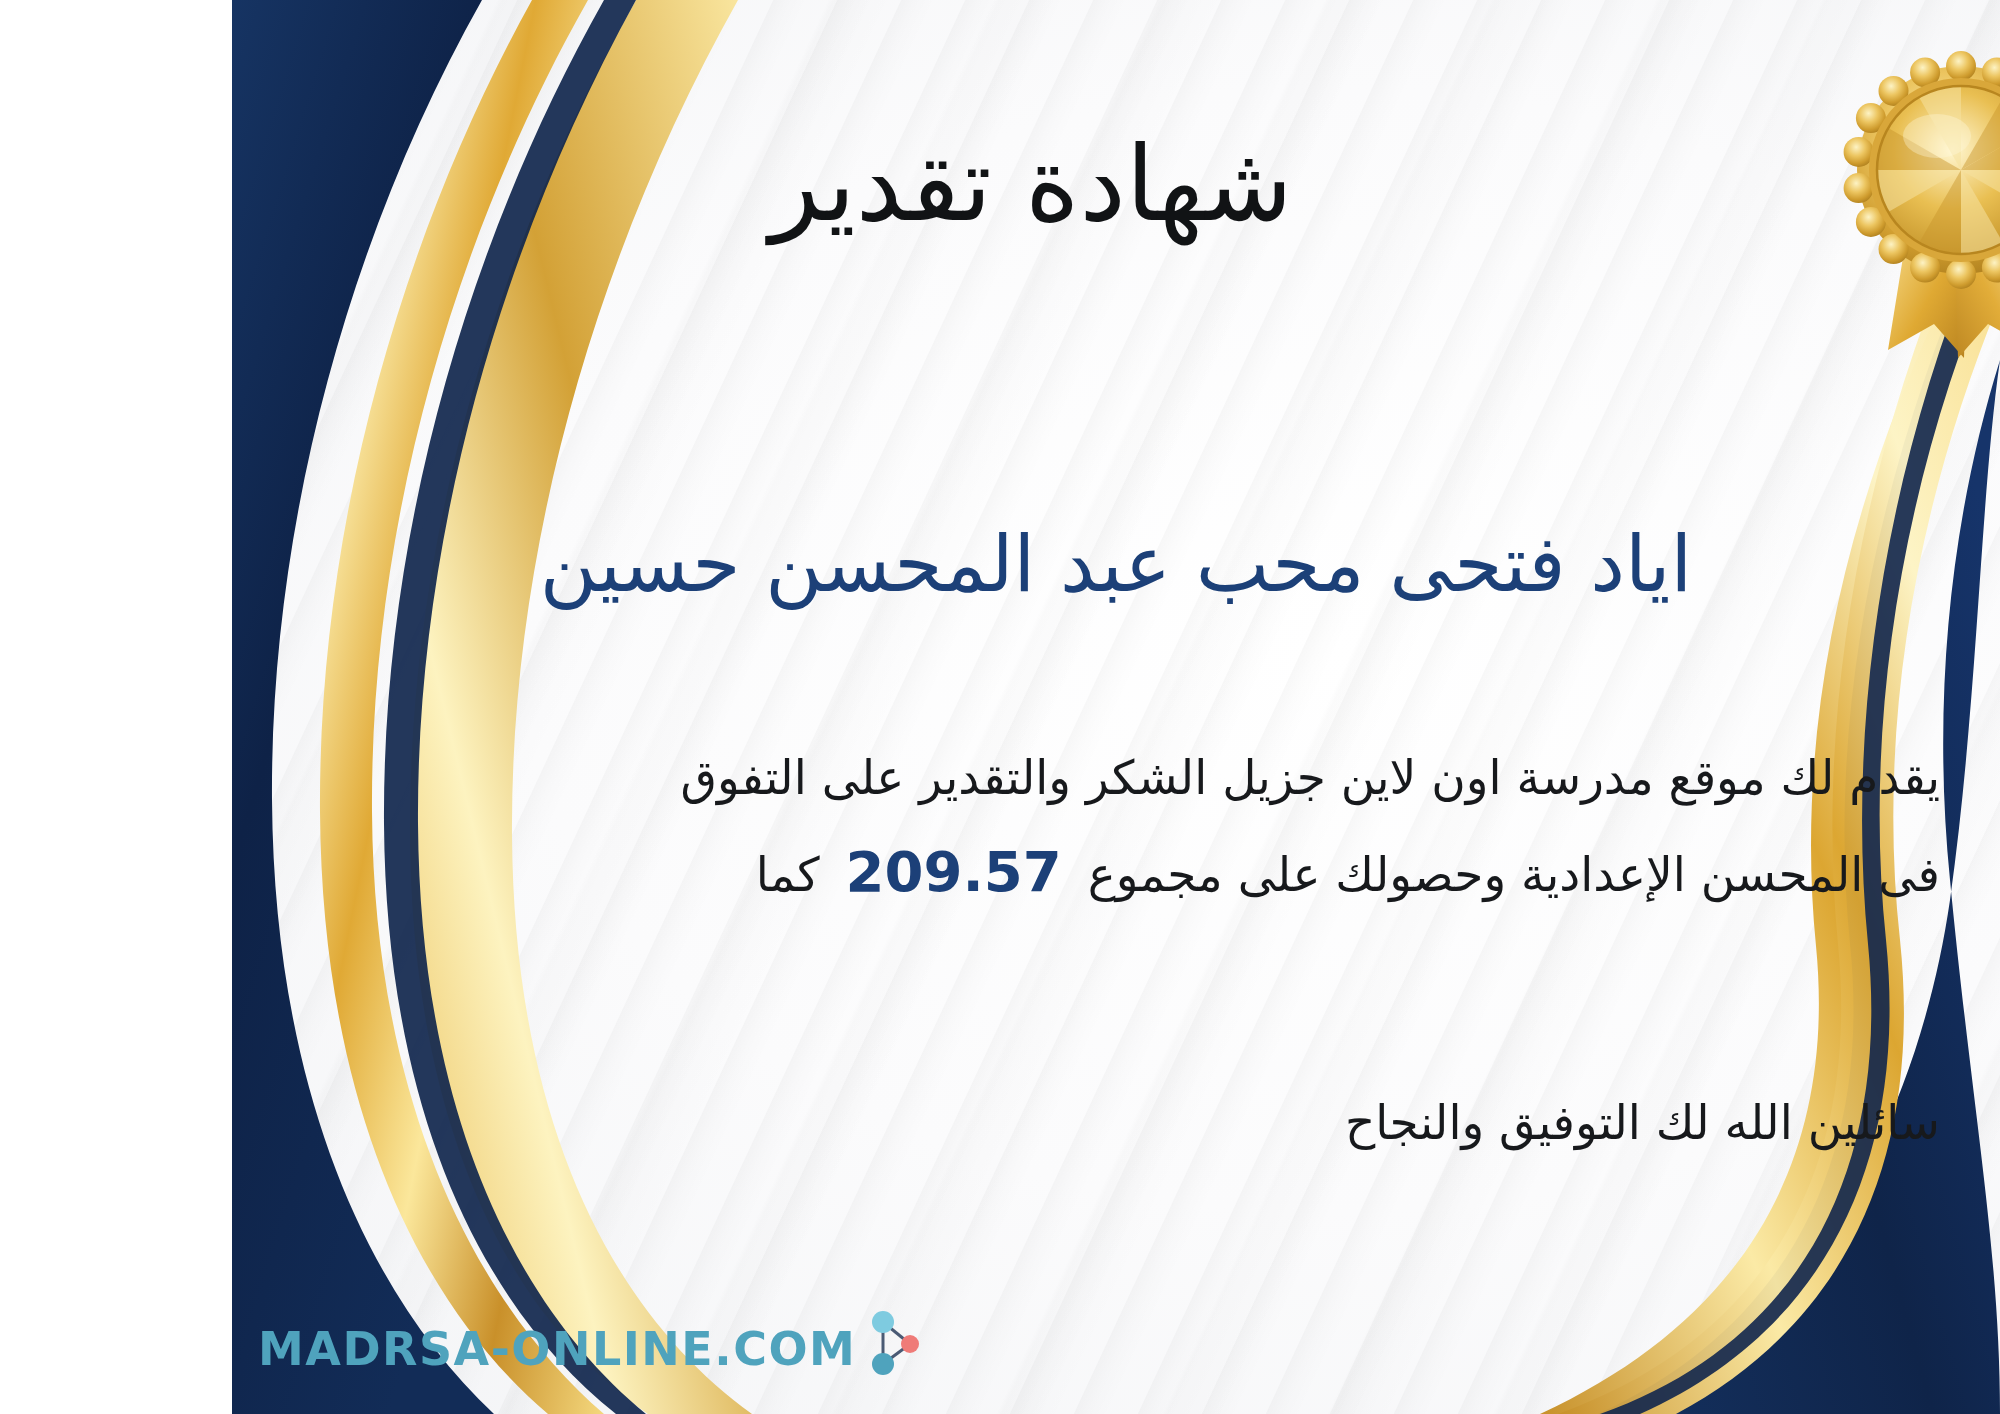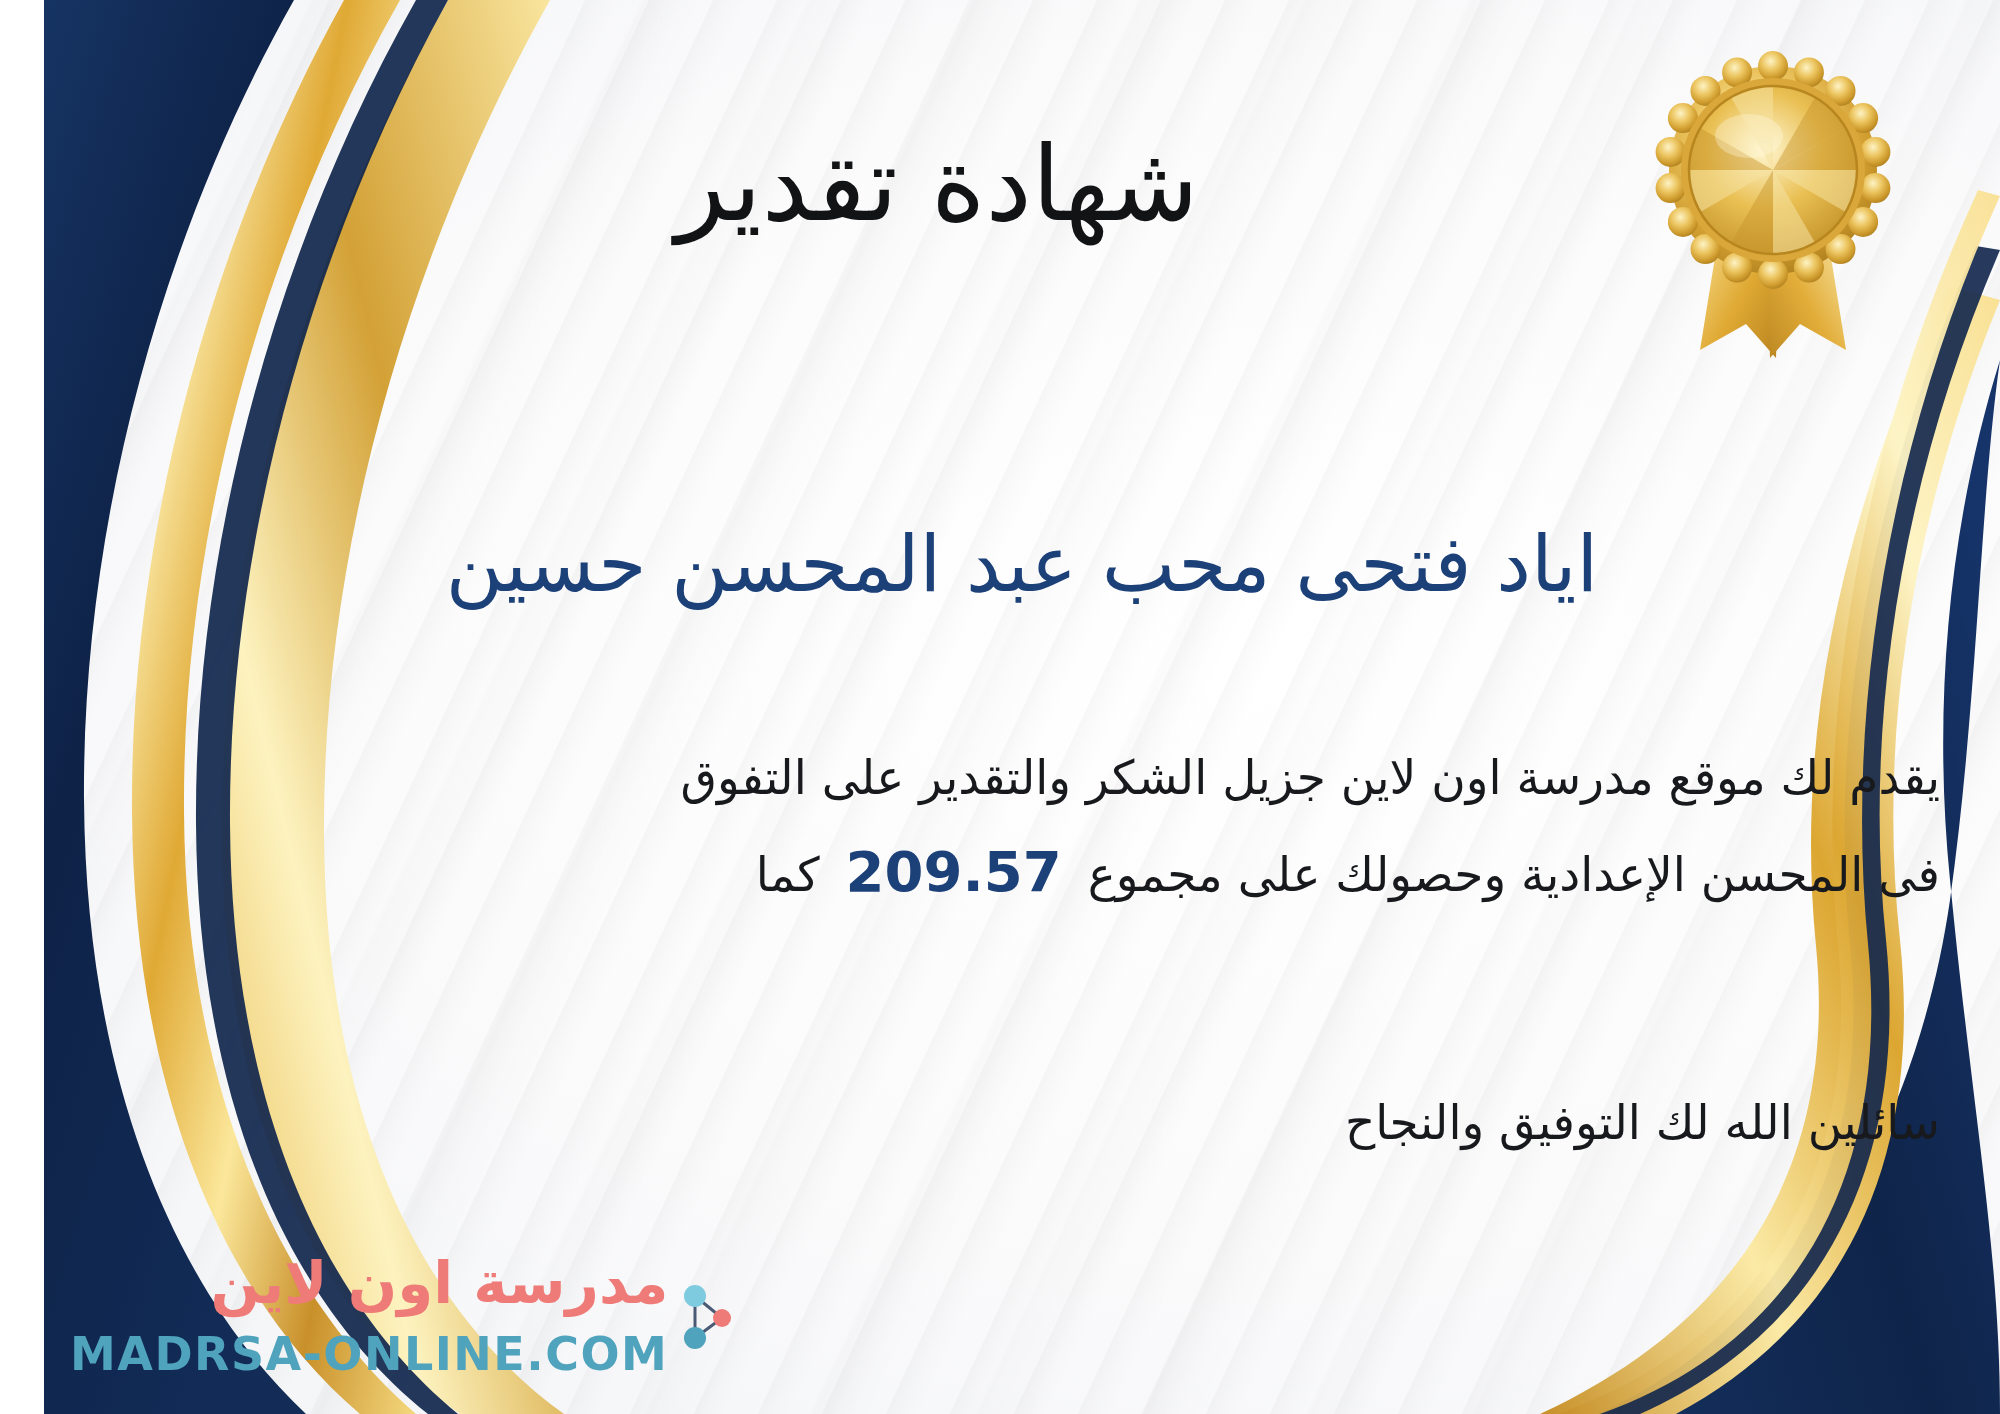--- a/index.html
+++ b/index.html
@@ -1,21 +1,21 @@
 <!DOCTYPE html>
 <html lang="ar" dir="rtl"><head>
 <meta charset="utf-8">
 <title>شهادة تقدير</title>
 <style>
   * { margin:0; padding:0; box-sizing:border-box; }
   html,body{ width:2000px; height:1414px; overflow:hidden; background:#ffffff;
     font-family:"DejaVu Sans","Liberation Sans",sans-serif; }
 
   #cert{
-    position:relative; width:1956px; height:1414px; overflow:hidden;
+    position:relative; width:1768px; height:1414px; overflow:hidden;
     background:#ffffff;
   }
 
   
   .paper-texture{
     position:absolute; inset:0;
     background:
       repeating-linear-gradient(115deg,
         rgba(0,0,0,0.000) 0px,
         rgba(0,0,0,0.000) 26px,
@@ -293,21 +293,20 @@
       <span class="body-line">يقدم لك موقع مدرسة اون لاين جزيل الشكر  والتقدير على التفوق</span>
       <span class="body-line"><span>فى المحسن الإعدادية وحصولك على مجموع</span><span class="score">209.57</span><span>كما</span></span>
     </div>
 
     <div class="closing">سائلين الله لك التوفيق  والنجاح</div>
   </div>
 
   <div class="brand">
     <div class="brand-row">
       <div>
-        <div class="brand-ar">مدرسة اون لاين</div>
         <div class="brand-en">MADRSA-ONLINE.COM</div>
       </div>
       <svg class="brand-icon" viewBox="0 0 62 74">
         <line x1="17" y1="18" x2="44" y2="40" stroke="#4a5a74" stroke-width="3"></line>
         <line x1="44" y1="40" x2="17" y2="60" stroke="#4a5a74" stroke-width="3"></line>
         <line x1="17" y1="18" x2="17" y2="60" stroke="#4a5a74" stroke-width="3"></line>
         <circle cx="17" cy="18" r="11" fill="#7ecbe0"></circle>
         <circle cx="44" cy="40" r="9" fill="#ef7b78"></circle>
         <circle cx="17" cy="60" r="11" fill="#4fa3bd"></circle>
       </svg>

